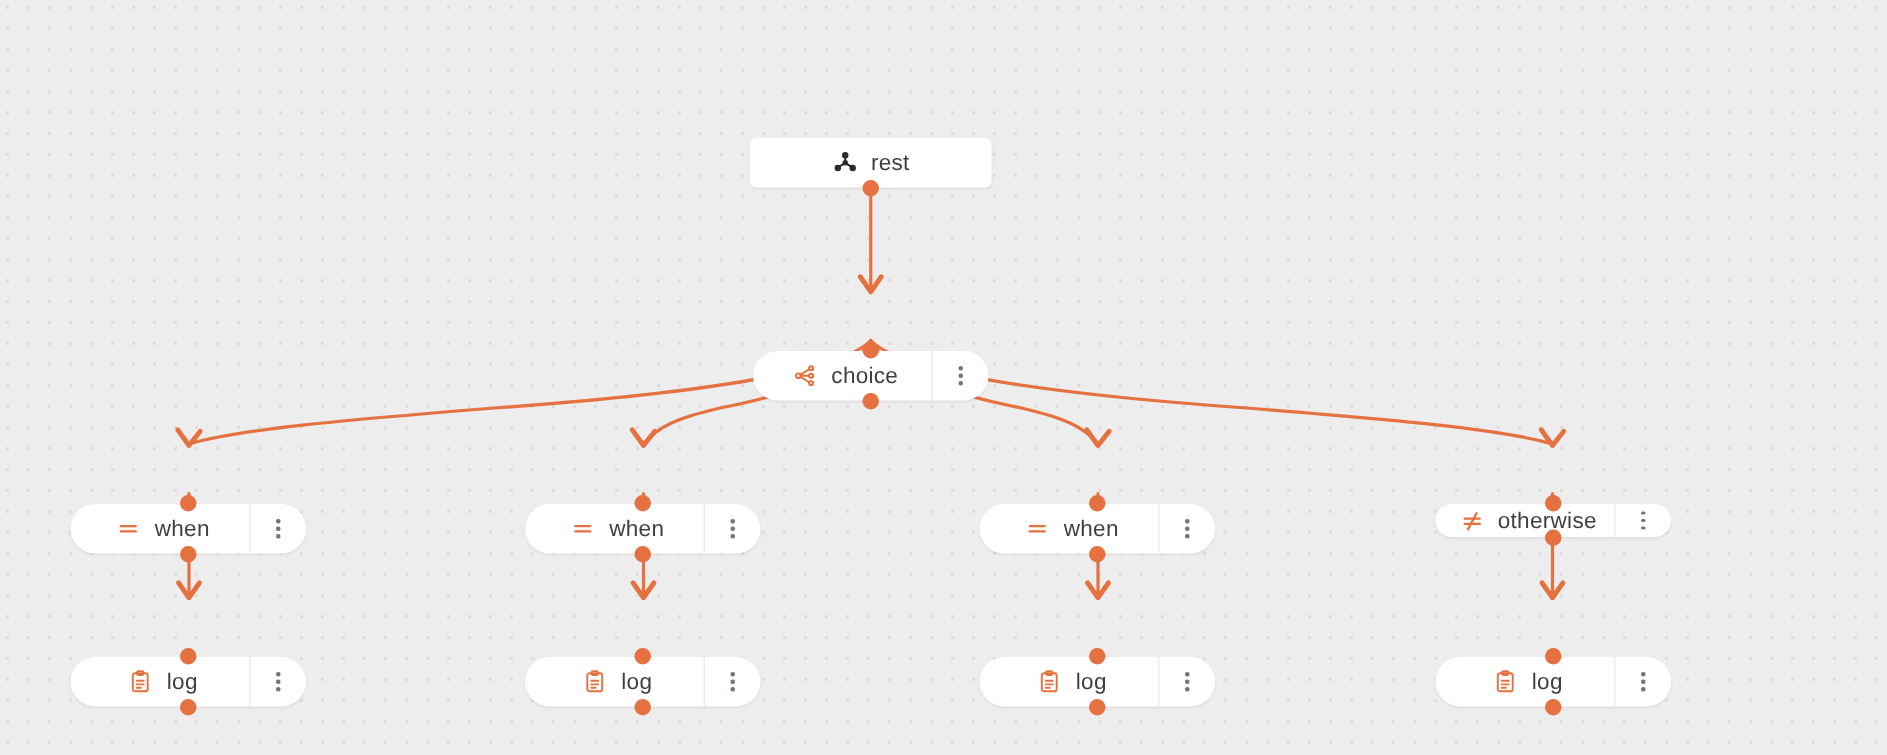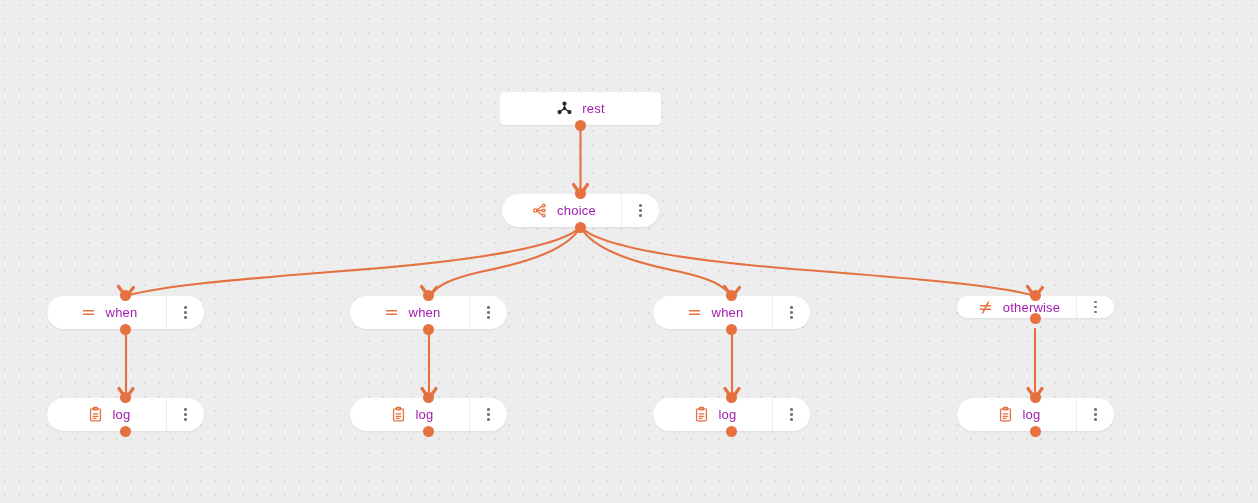--- a/index.html
+++ b/index.html
@@ -42,20 +42,21 @@
     display: flex;
     align-items: center;
     justify-content: center;
     box-shadow: 0 1px 2px rgba(0,0,0,0.07);
   }
   .node.rect {
     border-radius: 4px;
   }
   .node.pill {
     border-radius: 19px;
+    margin-top: 40px;
   }
 
   .node-body {
     flex: 1 1 auto;
     display: flex;
     align-items: center;
     justify-content: center;
     gap: 9px;
     height: 100%;
     padding-left: 4px;
@@ -65,22 +66,22 @@
     width: 17px;
     height: 17px;
     display: inline-flex;
     align-items: center;
     justify-content: center;
     flex: 0 0 auto;
   }
   .node-icon svg { display: block; }
 
   .node-label {
-    font-size: 13px;
-    color: #a21caf;
+    font-size: 15px;
+    color: #404040;
     letter-spacing: 0.2px;
     white-space: nowrap;
     line-height: 1;
   }
 
   .node-menu {
     flex: 0 0 auto;
     width: 37px;
     height: 100%;
     display: flex;

